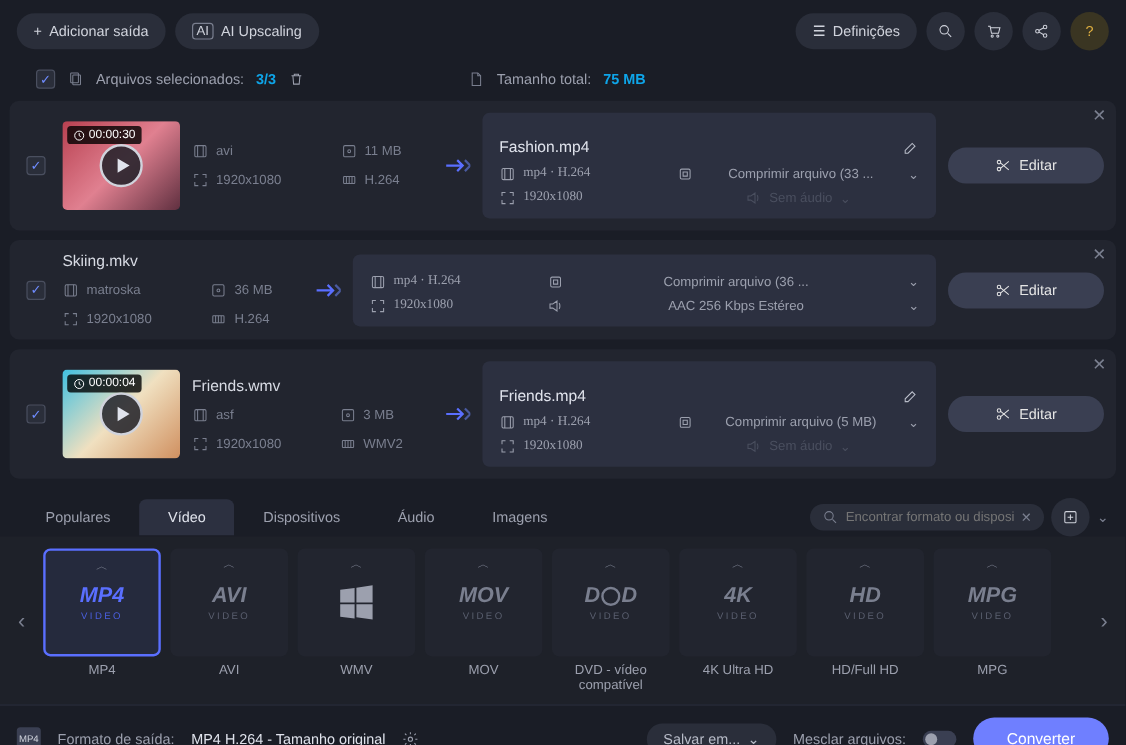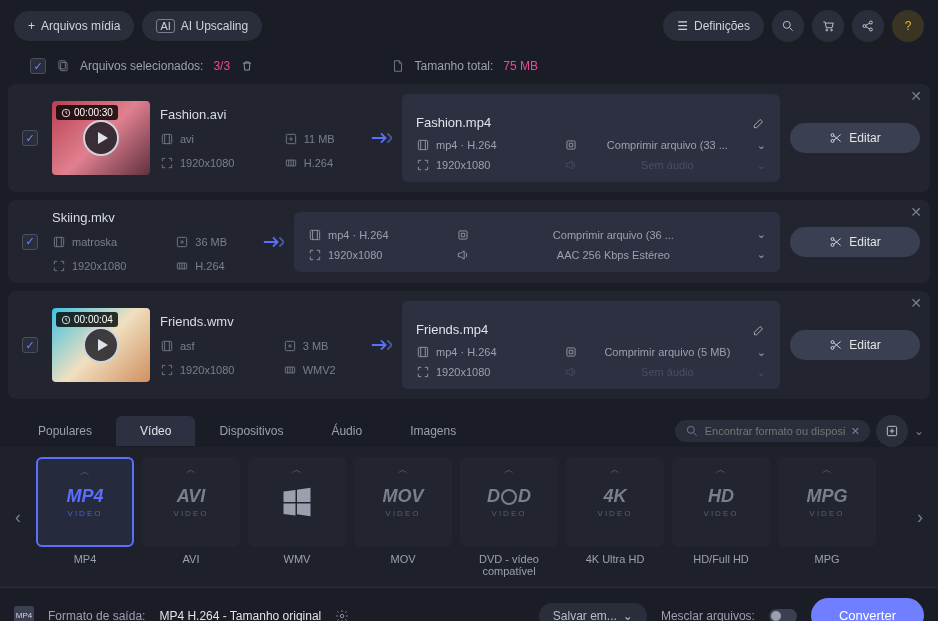--- a/index.html
+++ b/index.html
@@ -58,21 +58,21 @@
   align-items: center;
   justify-content: center;
   cursor: pointer;
 }
 .checkbox.checked::after {
   content: "✓";
   color: #6f8cff;
   font-size: 11px;
 }
 .sel-text { color: #9ca0ae; }
-.sel-count { color: #ec4899; }
+.sel-count { color: #0ea5e9; font-weight: bold; }
 
 
 .file-list { padding: 0 8px; }
 .file-row {
   display: flex;
   align-items: center;
   background: #22252f;
   border-radius: 8px;
   margin-bottom: 8px;
   padding: 10px;
@@ -164,23 +164,23 @@
 }
 .out-name { color: #e0e3ec; font-size: 13px; }
 .out-row2, .out-row3 {
   display: flex;
   align-items: center;
   gap: 8px;
   font-size: 11px;
   color: #9ca0ae;
   margin-top: 6px;
 }
-.out-left { display: flex; align-items: center; gap: 6px; width: 140px; }
+.out-left { display: flex; align-items: flex-start; gap: 6px; width: 140px; font-family: Liberation Serif, serif; }
 .out-right { display: flex; align-items: center; gap: 6px; flex: 1; justify-content: space-between; cursor: pointer; }
-.dimmed { color: #4a4f5f; }
+.dimmed { color: #4a4f5f; justify-content: center; }
 
 .edit-btn {
   background: #3a3f52;
   border: none;
   color: #e5e5e5;
   padding: 8px 20px;
   border-radius: 16px;
   cursor: pointer;
   display: flex;
   align-items: center;
@@ -349,21 +349,21 @@
 
 svg { display: block; }
 .ico { width: 14px; height: 14px; fill: none; stroke: currentColor; stroke-width: 1.5; }
 </style>
 </head>
 <body>
 
 <div class="top-bar">
   <button class="btn">
     <span>+</span>
-    <span>Arquivos mídia</span>
+    <span>Adicionar saída</span>
   </button>
   <button class="btn">
     <span style="font-size:11px;border:1px solid #7a7f8f;border-radius:3px;padding:0 3px;">AI</span>
     <span>AI Upscaling</span>
   </button>
   <div class="spacer"></div>
   <button class="btn">
     <span>☰</span>
     <span>Definições</span>
   </button>
@@ -423,21 +423,20 @@
       <div class="duration-badge">
         <svg width="10" height="10" viewBox="0 0 24 24" fill="none" stroke="#fff" stroke-width="2">
             <circle cx="12" cy="12" r="9"></circle>
             <path d="M12 7v5l3 2"></path>
           </svg>
         <span>00:00:30</span>
       </div>
       <div class="play-btn"></div>
     </div>
     <div class="src-info">
-      <div class="src-name">Fashion.avi</div>
       <div class="meta-grid">
         <div class="meta-item"><svg class="ico" viewBox="0 0 24 24">
               <rect x="4" y="4" width="16" height="16" rx="2"></rect>
               <line x1="8" y1="4" x2="8" y2="20"></line>
               <line x1="16" y1="4" x2="16" y2="20"></line>
             </svg>avi</div>
         <div class="meta-item"><svg class="ico" viewBox="0 0 24 24">
               <rect x="4" y="4" width="16" height="16" rx="2"></rect>
               <circle cx="12" cy="12" r="2"></circle>
             </svg>11 MB</div>

